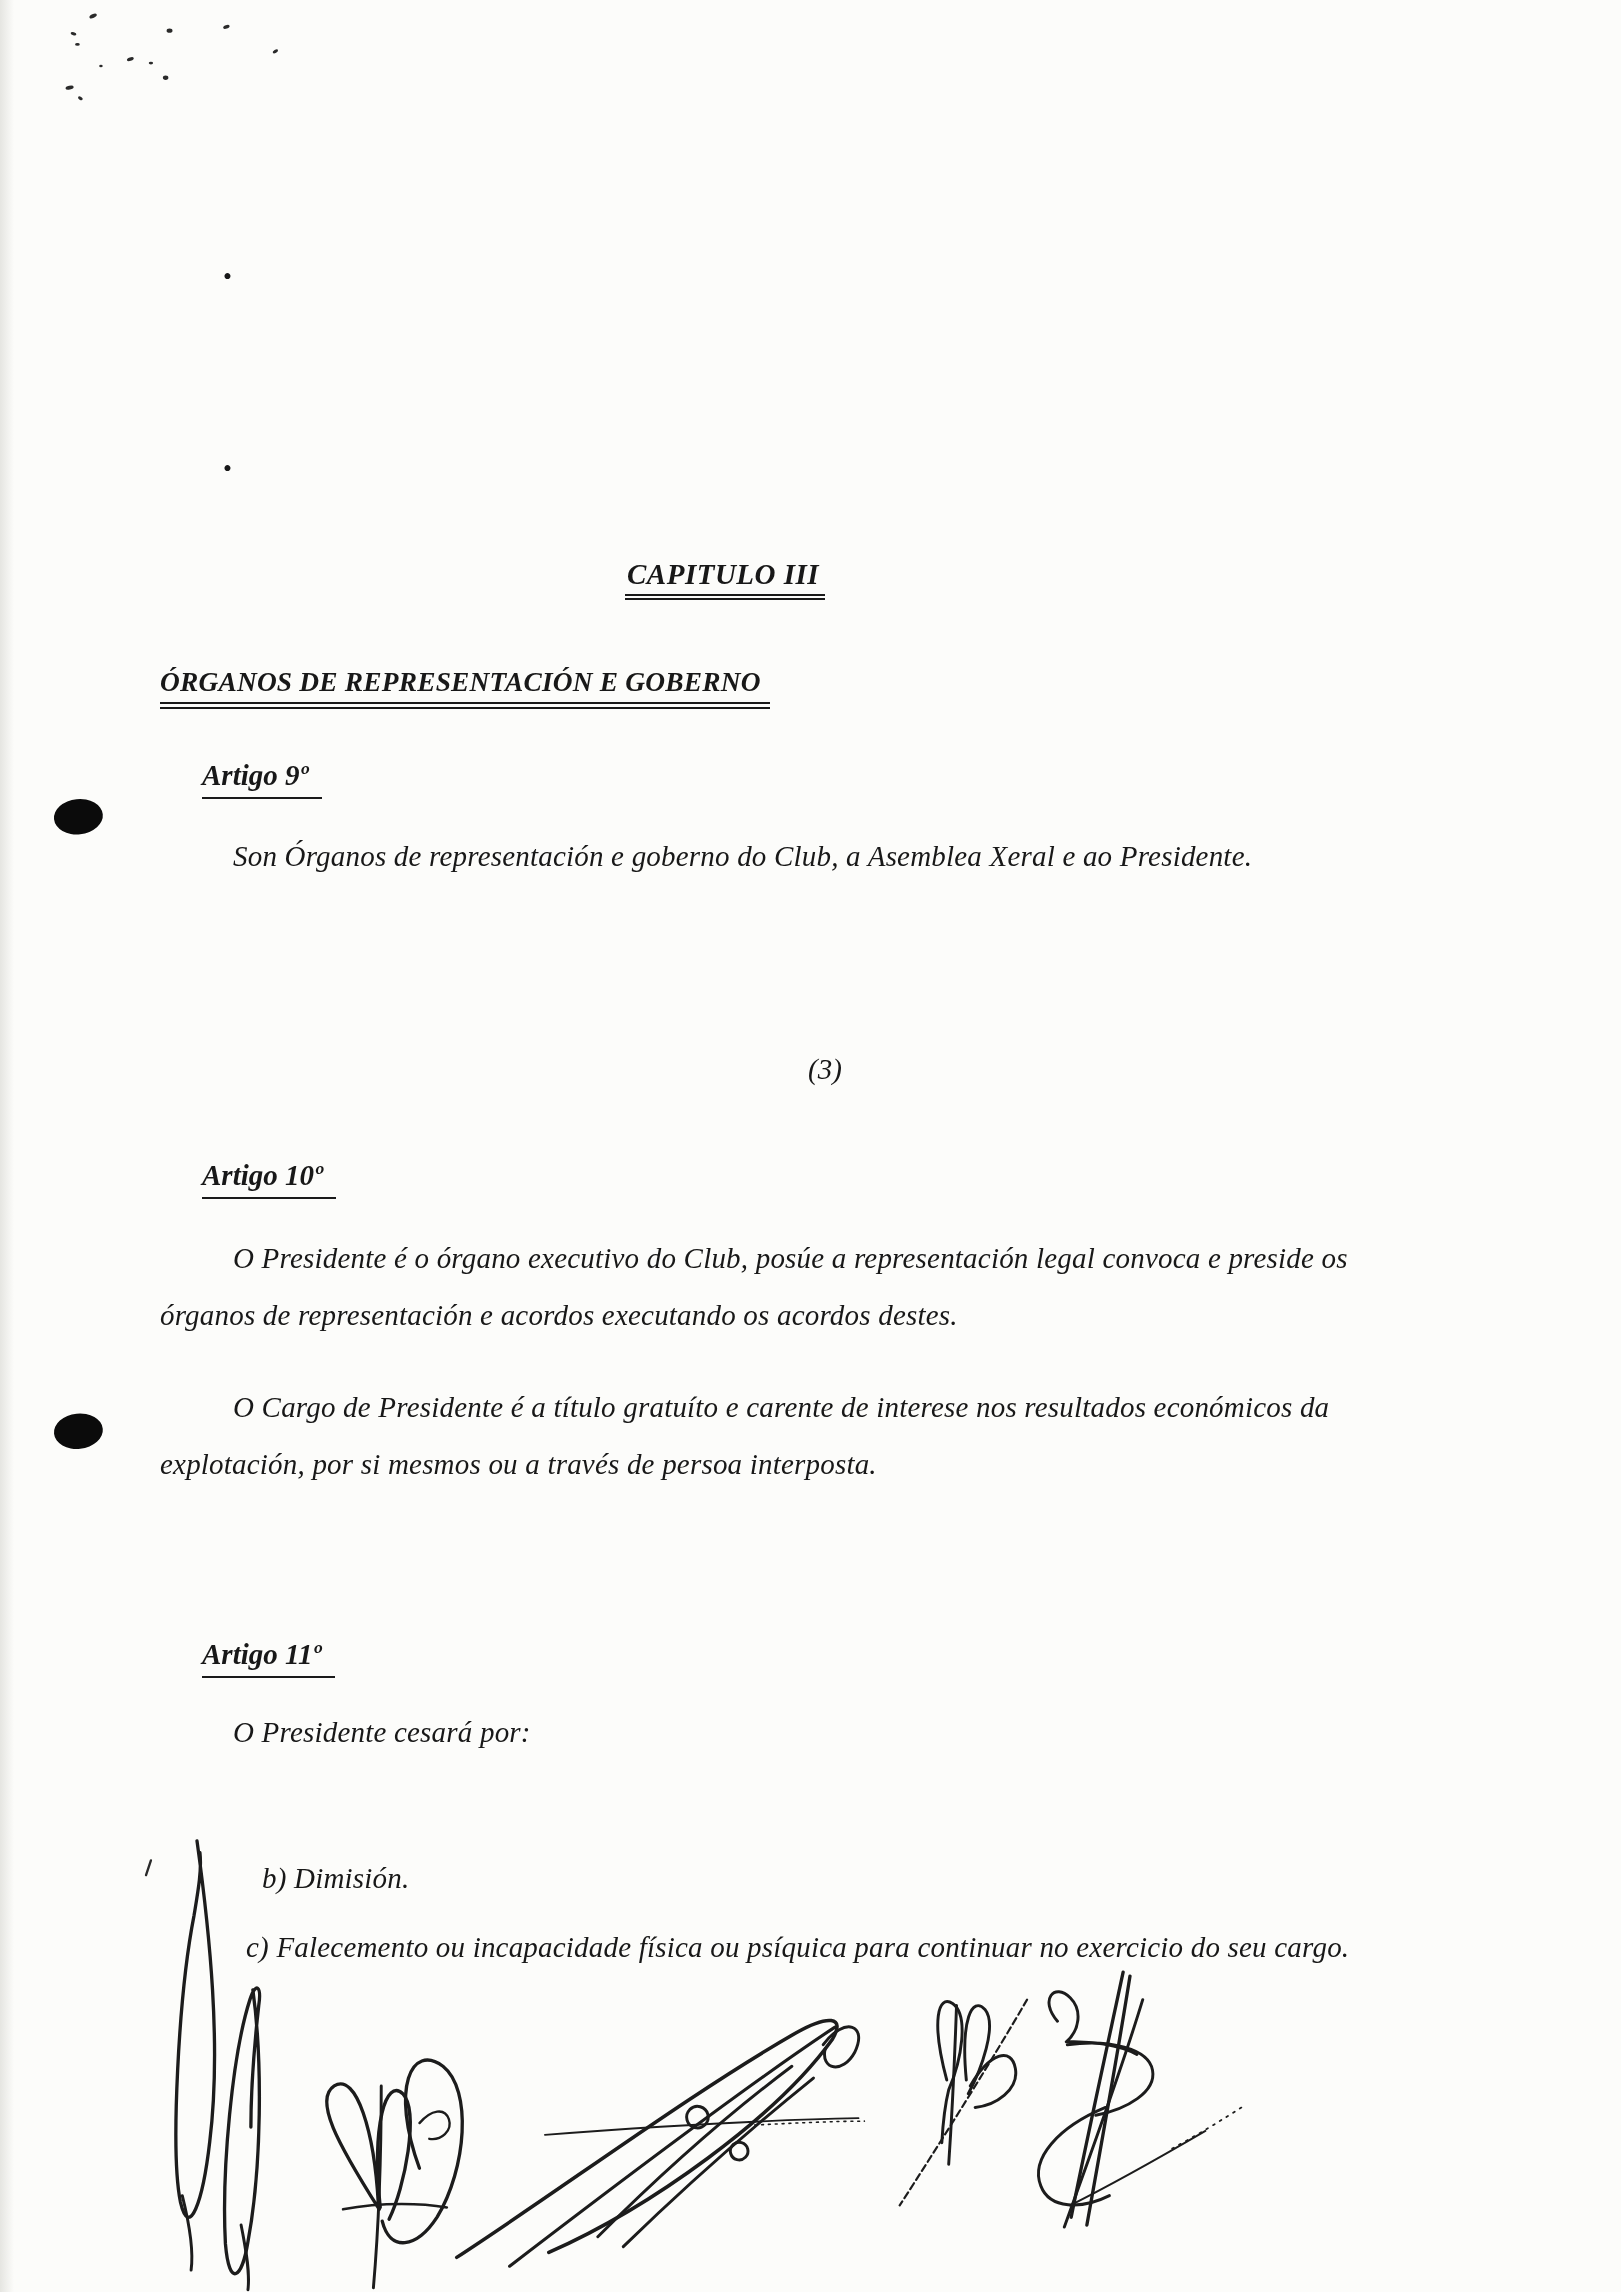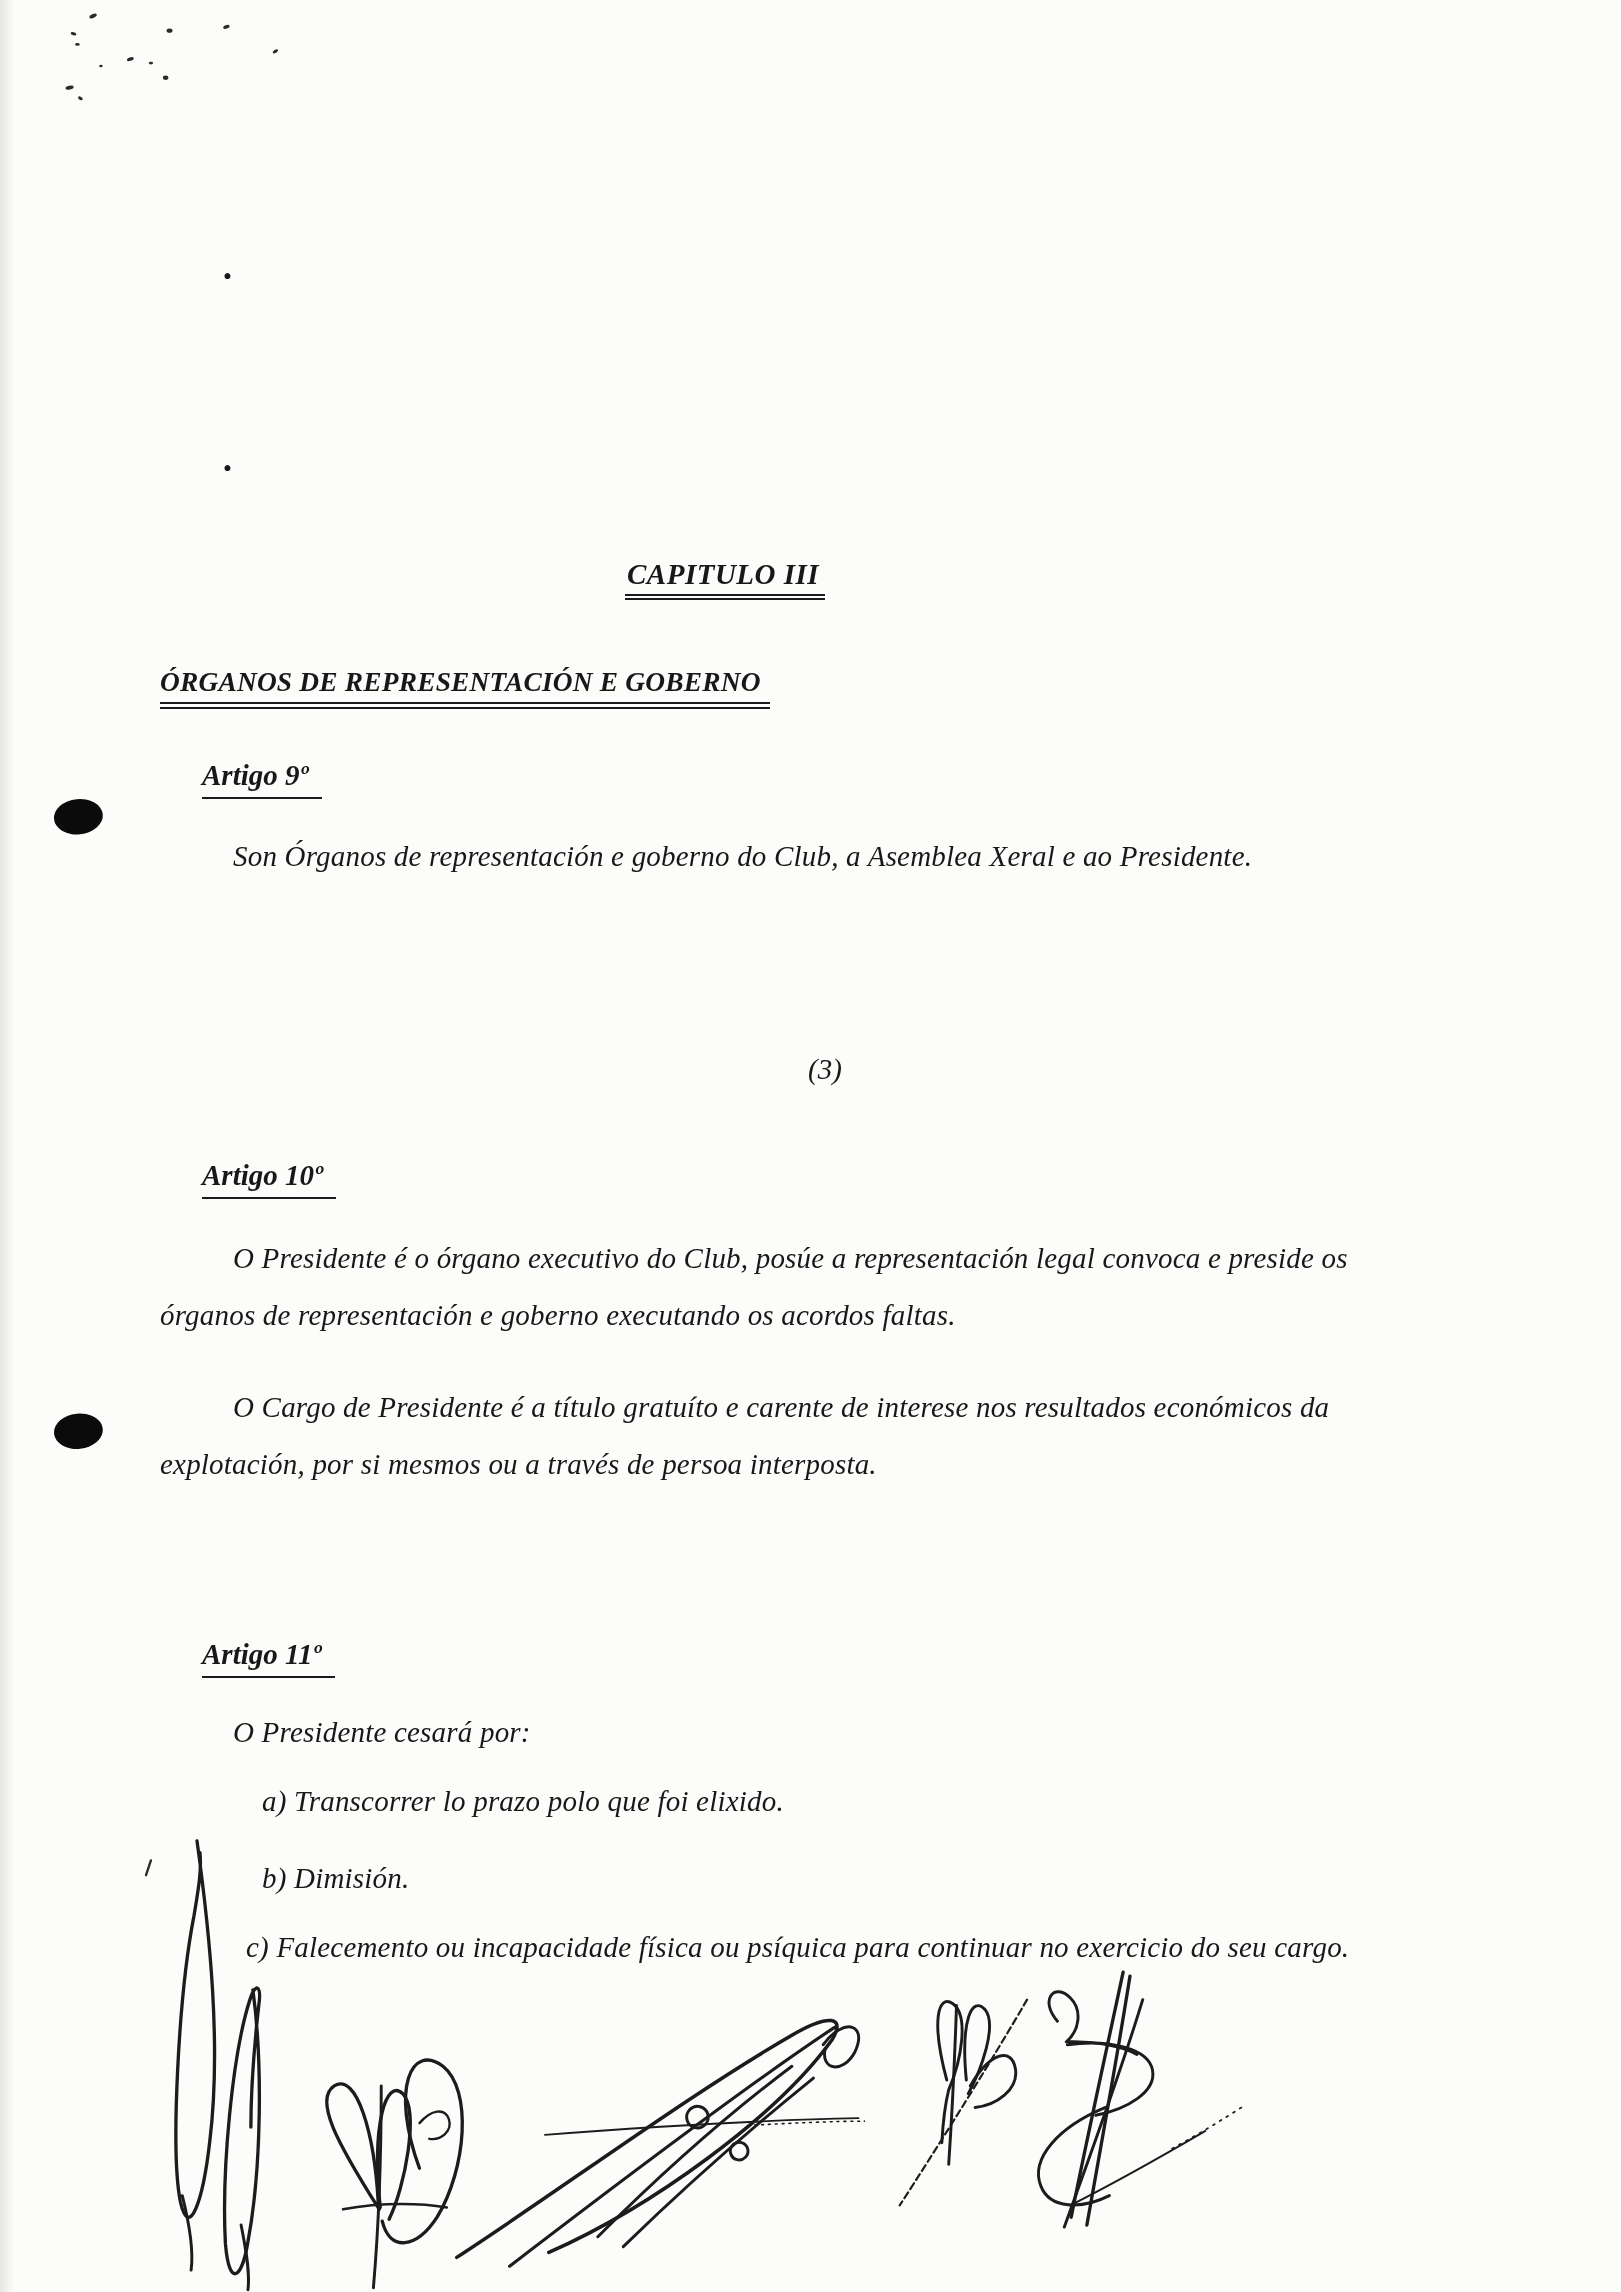--- a/index.html
+++ b/index.html
@@ -62,27 +62,26 @@
   <div class="chapter-h" style="left:625px;top:558px;">CAPITULO III</div>
 
   <div class="section-h" style="left:160px;top:667px;">ÓRGANOS DE REPRESENTACIÓN E GOBERNO</div>
 
   <div class="artigo-h" style="left:160px;top:759px;">Artigo 9º</div>
   <div class="txt indent1" style="left:160px;top:828px;width:1274px;">Son Órganos de representación e goberno do Club, a Asemblea Xeral e ao Presidente.</div>
 
   <div class="pagenum" style="left:808px;top:1053px;">(3)</div>
 
   <div class="artigo-h" style="left:160px;top:1159px;">Artigo 10º</div>
-  <div class="txt indent1" style="left:160px;top:1230px;width:1215px;">O Presidente é o órgano executivo do Club, posúe a representación legal convoca e preside os órganos de representación e goberno executando os acordos faltas.</div>
+  <div class="txt indent1" style="left:160px;top:1230px;width:1215px;">O Presidente é o órgano executivo do Club, posúe a representación legal convoca e preside os órganos de representación e acordos executando os acordos destes.</div>
   <div class="txt indent1" style="left:160px;top:1379px;width:1240px;">O Cargo de Presidente é a título gratuíto e carente de interese nos resultados económicos da explotación, por si mesmos ou a través de persoa interposta.</div>
 
   <div class="artigo-h" style="left:160px;top:1638px;">Artigo 11º</div>
   <div class="txt indent1" style="left:160px;top:1704px;width:1176px;">O Presidente cesará por:</div>
 
-  <div class="txt list-item" style="left:262px;top:1773px;width:1142px;">a) Transcorrer lo prazo polo que foi elixido.</div>
   <div class="txt list-item" style="left:262px;top:1850px;width:1142px;">b) Dimisión.</div>
   <div class="txt list-item" style="left:246px;top:1911px;width:1142px;line-height:73px;">c) Falecemento ou incapacidade física ou psíquica para continuar no exercicio do seu cargo.</div>
 
   <svg class="overlay" width="1621" height="2293" viewBox="0 0 1654 2339">
 
     <g fill="#0b0b0b">
       <ellipse cx="80" cy="833" rx="25" ry="18" transform="rotate(-6 80 833)"></ellipse>
       <ellipse cx="80" cy="1460" rx="25" ry="18" transform="rotate(-6 80 1460)"></ellipse>
     </g>
 

